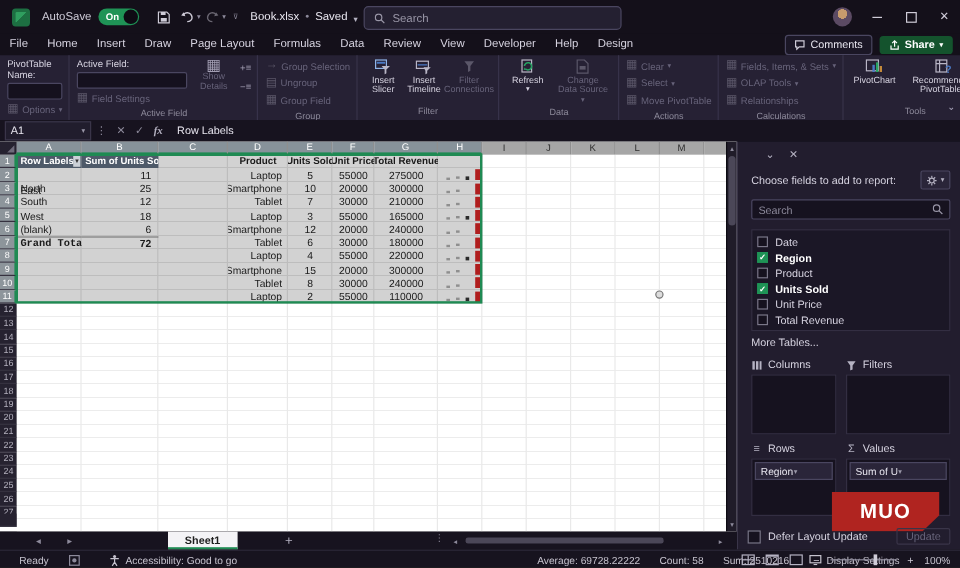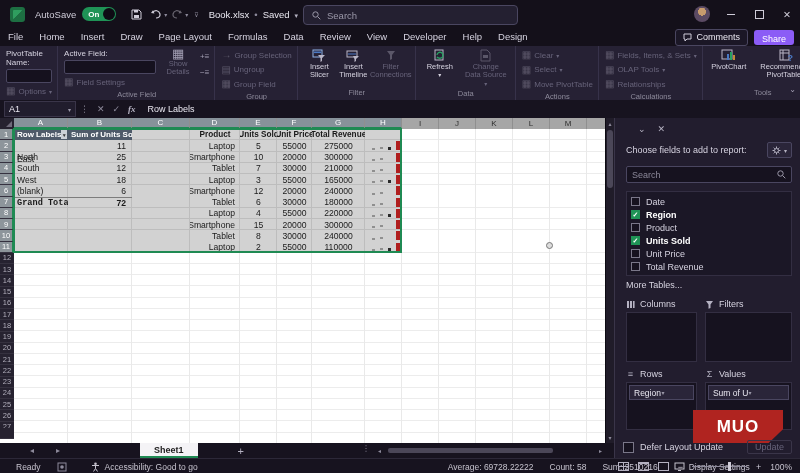--- a/index.html
+++ b/index.html
@@ -37,21 +37,21 @@
 
   
   #tabrow{position:absolute;left:0;top:28px;width:800px;height:18px;display:flex;align-items:flex-end;
     font-size:9.5px;background:#14101a;}
   .rtab{padding:2px 8px 4px 8px;color:#d6d3e0;white-space:nowrap;}
   .rtab.active{color:#35c26e;font-weight:bold;border-bottom:2px solid #35c26e;padding-bottom:2px;}
   #tab-right{position:absolute;right:6px;top:28px;height:18px;display:flex;align-items:center;gap:6px;}
   #comments-btn{display:flex;align-items:center;gap:4px;border:1px solid #4a4660;border-radius:3px;
     height:15px;padding:0 7px;font-size:9px;color:#e9e7f0;background:#1b1726;}
   #share-btn{display:flex;align-items:center;gap:4px;border-radius:3px;height:15px;padding:0 8px;
-    font-size:9px;color:#fff;background:#8b5cf6;font-weight:normal;flex-direction:column;}
+    font-size:9px;color:#fff;background:#14532d;font-weight:bold;}
   #share-btn .car{font-size:6px;}
 
   
   #ribbon{position:absolute;left:0;top:46px;width:800px;height:54px;background:#262134;
     display:flex;border-bottom:1px solid #0c0a12;}
   .grp{display:flex;flex-direction:column;border-right:1px solid #37324a;padding:3px 5px 0 6px;}
   .gbody{flex:1;display:flex;align-items:flex-start;gap:6px;}
   .glabel{font-size:7.5px;color:#8d8a9b;text-align:center;padding:2px 0 3px;}
   .col{display:flex;flex-direction:column;gap:2px;}
   .rtitle{font-size:8px;color:#d6d3e0;}

